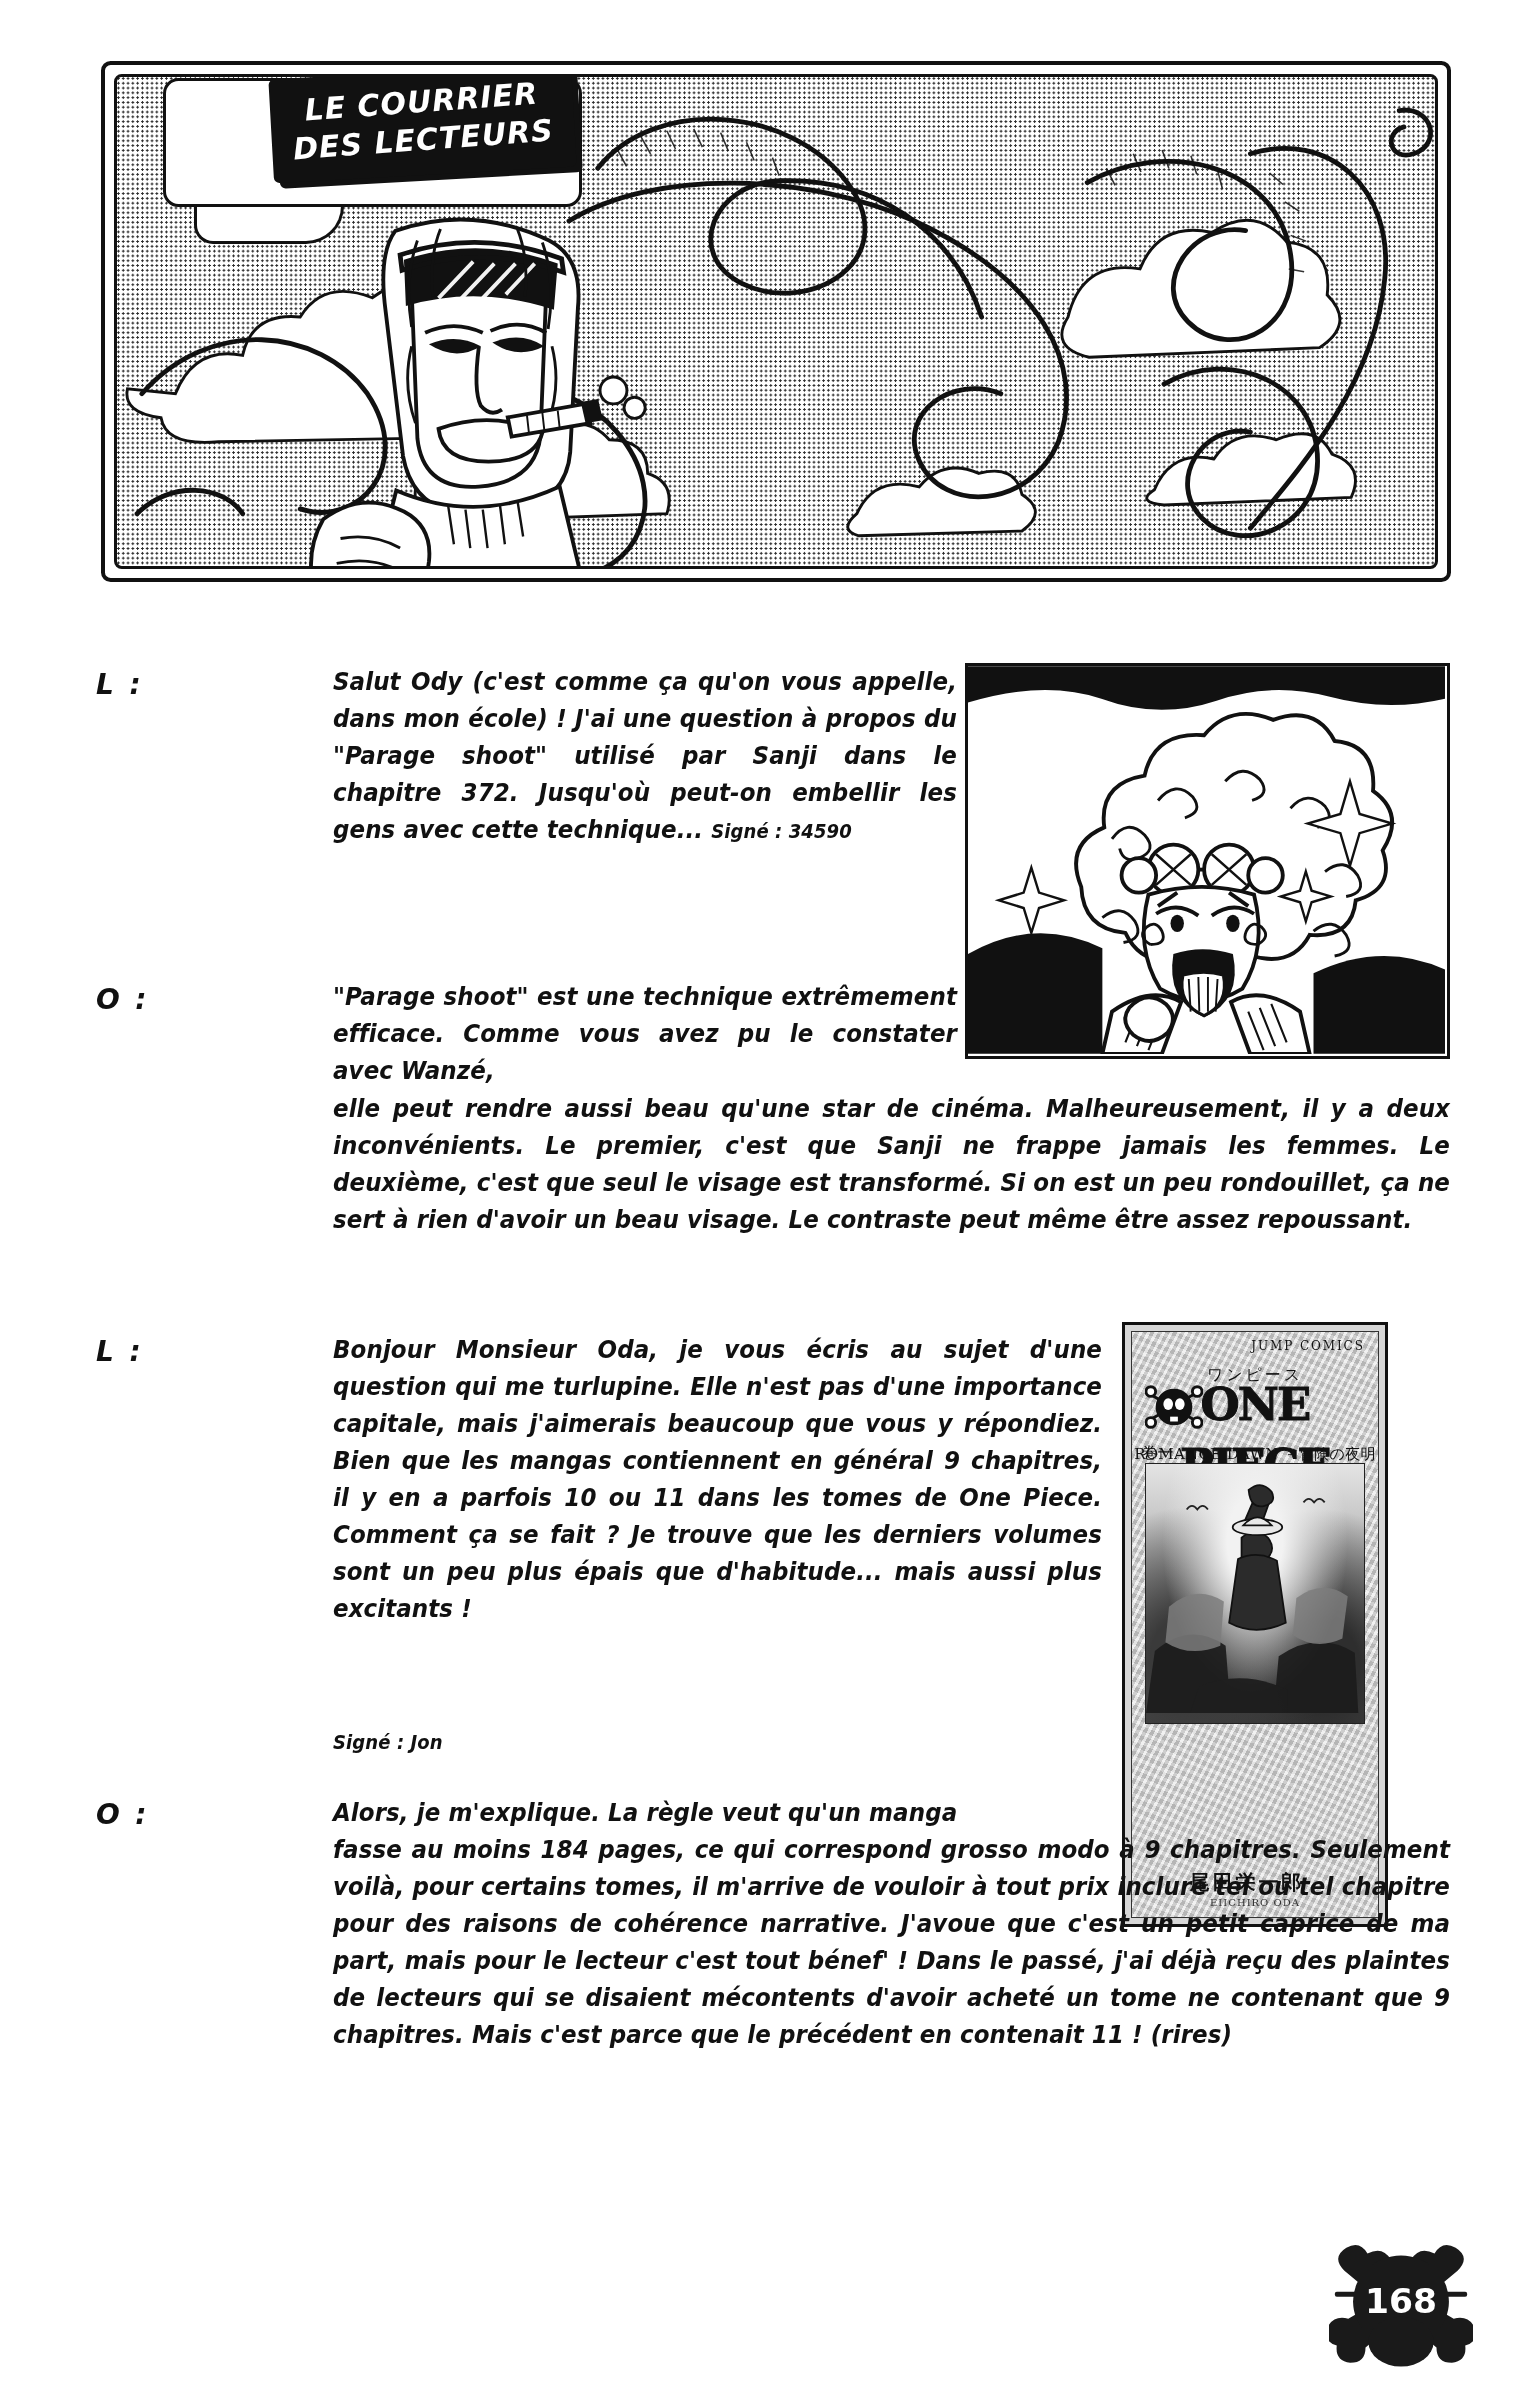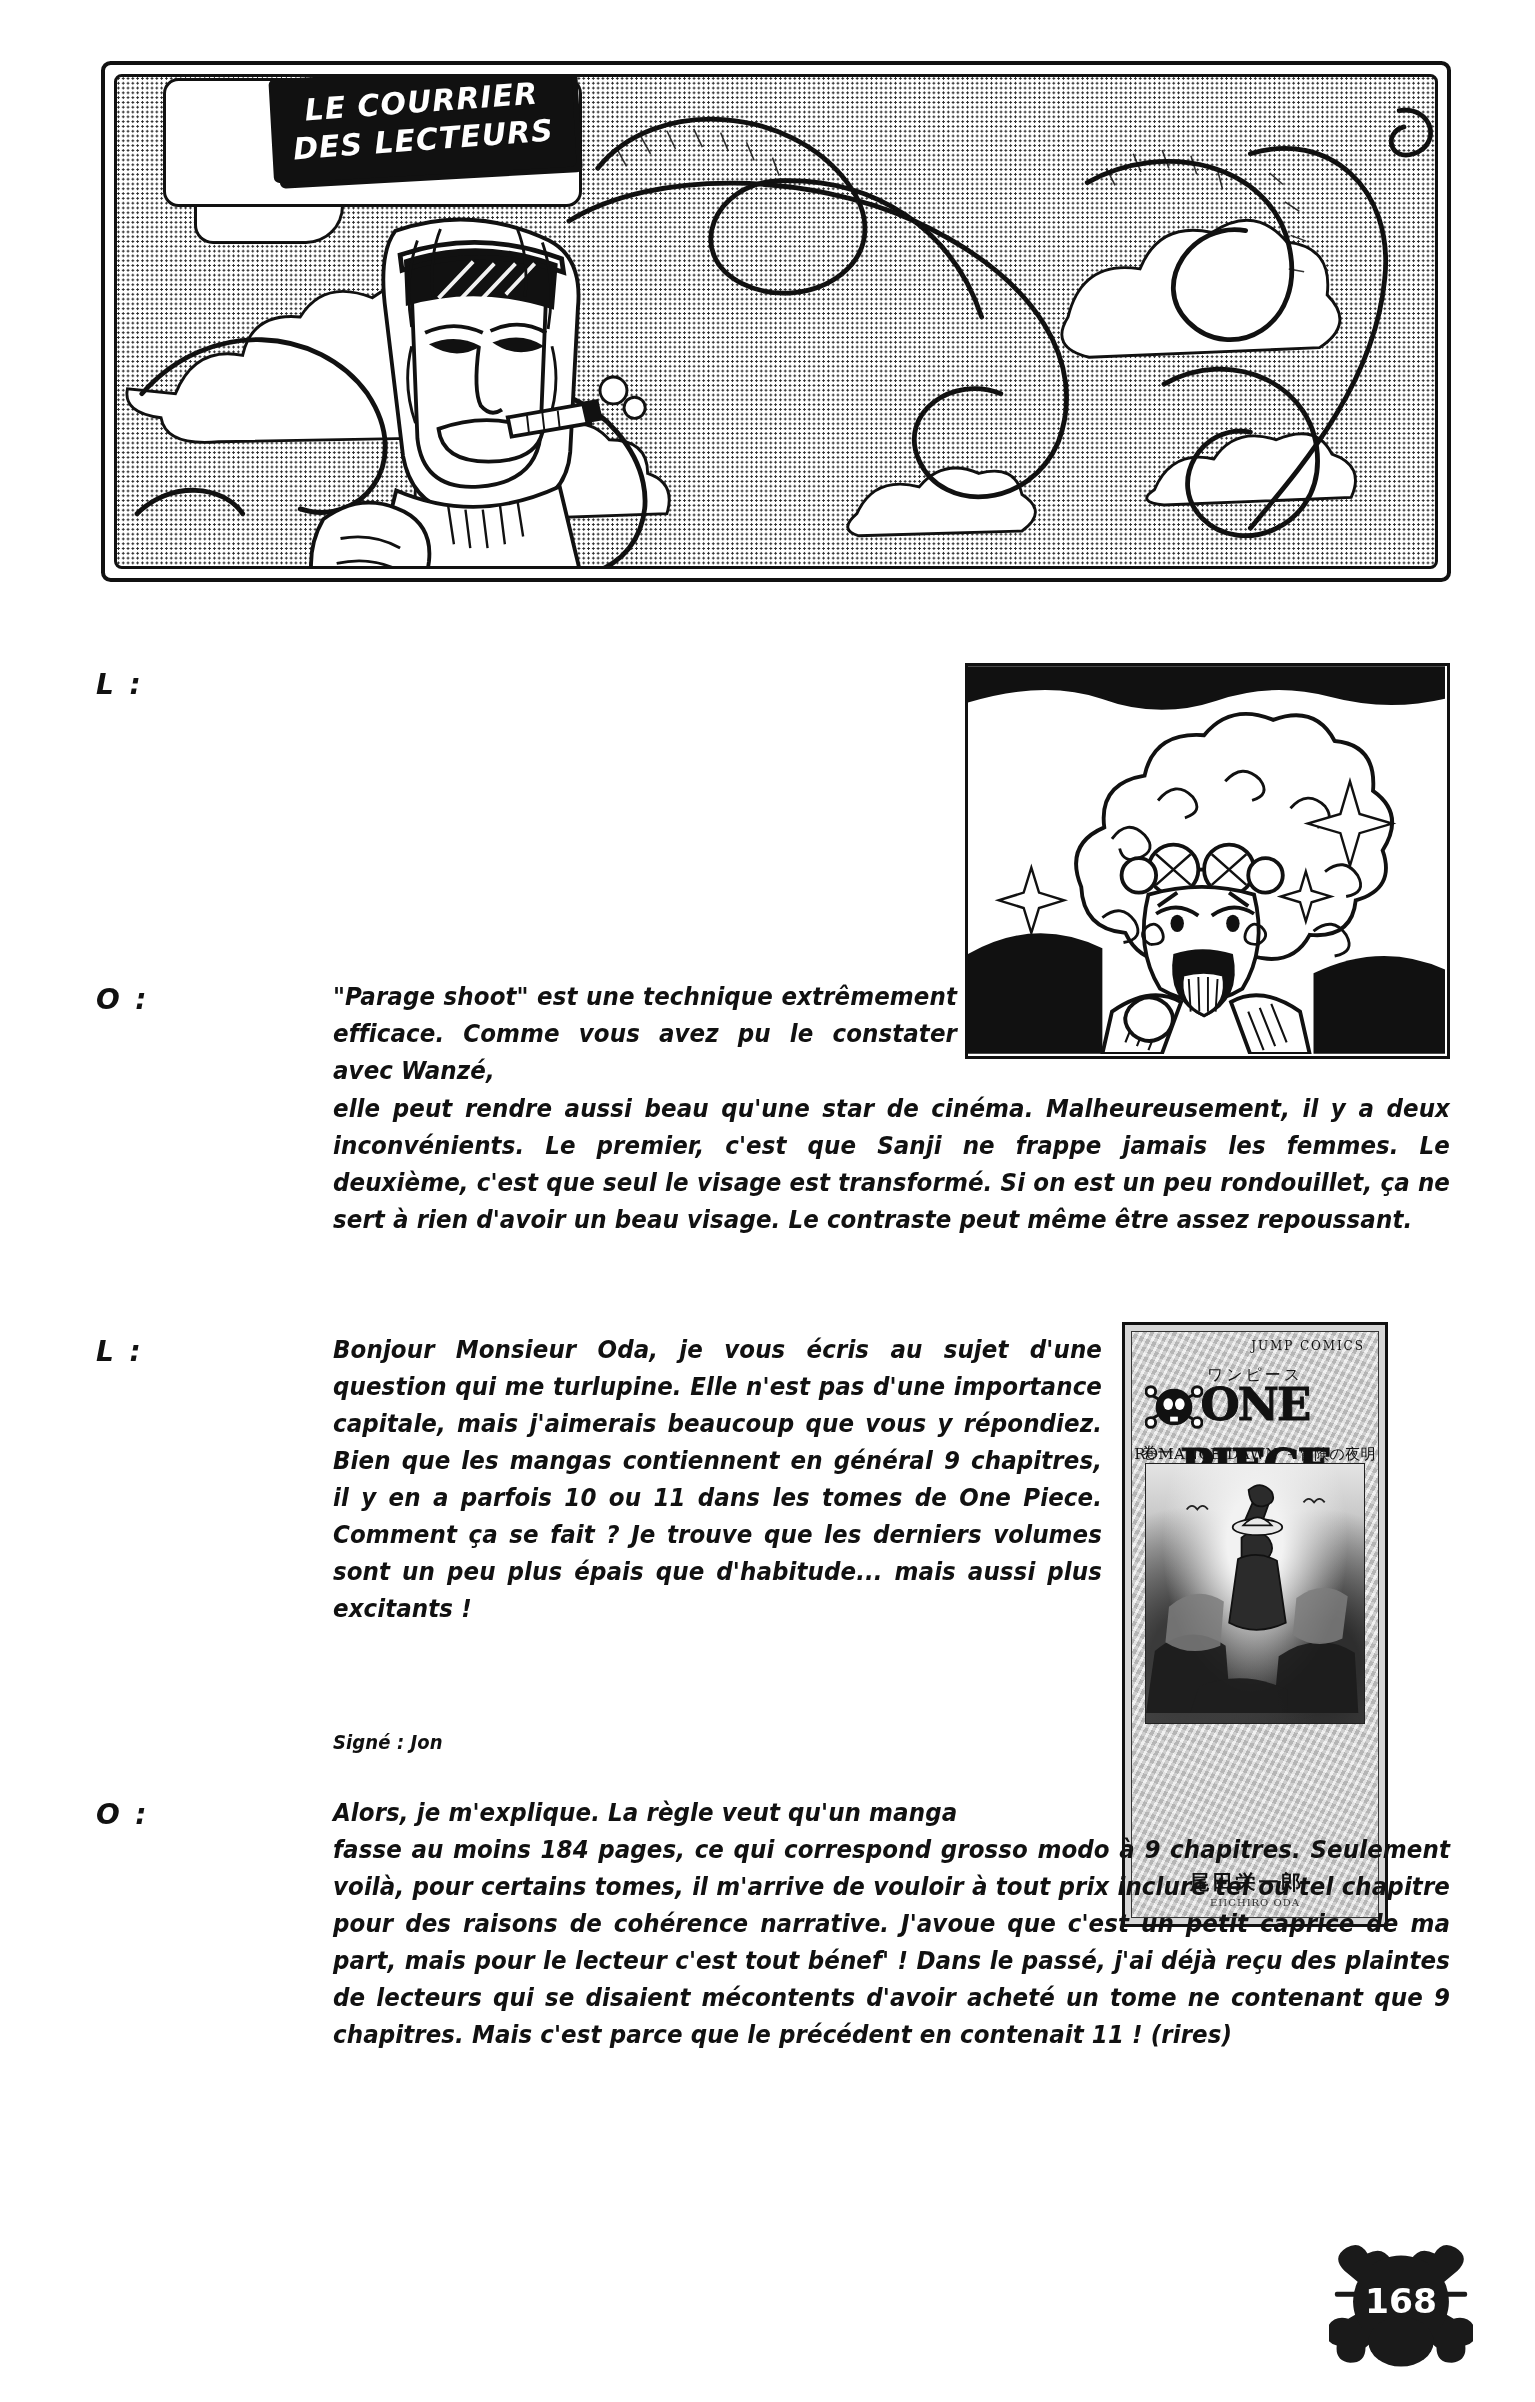--- a/index.html
+++ b/index.html
@@ -389,20 +389,24 @@
     </div>
 
     <div id="op-author">尾田栄一郎</div>
     <div id="op-author-romaji">EIICHIRO ODA</div>
   </div>
 </div>
 
 <div id="body-text">
 
   <div class="marker" style="left:96px;top:668px;">L :</div>
+  <div class="para" style="left:333px;top:663px;width:624px;">
+    <span>Salut Ody (c'est comme ça qu'on vous appelle, dans mon école) ! J'ai une question à propos du "Parage shoot" utilisé par Sanji dans le chapitre 372. Jusqu'où peut-on embellir les gens avec cette technique...</span>
+    <span class="sig">Signé : 34590</span>
+  </div>
 
   <div class="marker" style="left:96px;top:983px;">O :</div>
   <div class="para" style="left:333px;top:978px;width:624px;">"Parage shoot" est une technique extrêmement efficace. Comme vous avez pu le constater avec Wanzé,</div>
   <div class="para" style="left:333px;top:1090px;width:1117px;">elle peut rendre aussi beau qu'une star de cinéma. Malheureusement, il y a deux inconvénients. Le premier, c'est que Sanji ne frappe jamais les femmes. Le deuxième, c'est que seul le visage est transformé. Si on est un peu rondouillet, ça ne sert à rien d'avoir un beau visage. Le contraste peut même être assez repoussant.</div>
 
   <div class="marker" style="left:96px;top:1335px;">L :</div>
   <div class="para" style="left:333px;top:1331px;width:769px;">
     <span>Bonjour Monsieur Oda, je vous écris au sujet d'une question qui me turlupine. Elle n'est pas d'une importance capitale, mais j'aimerais beaucoup que vous y répondiez. Bien que les mangas contiennent en général 9 chapitres, il y en a parfois 10 ou 11 dans les tomes de </span><i>One Piece</i><span>. Comment ça se fait ? Je trouve que les derniers volumes sont un peu plus épais que d'habitude... mais aussi plus excitants !</span>
   </div>
   <div class="para sig" style="left:333px;top:1724px;width:769px;text-align:left;">Signé : Jon</div>

